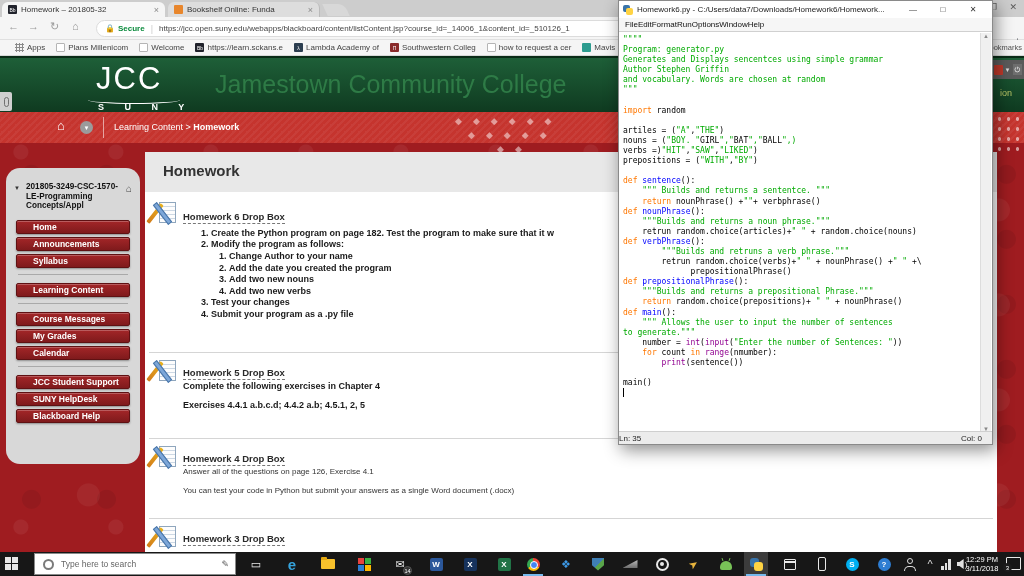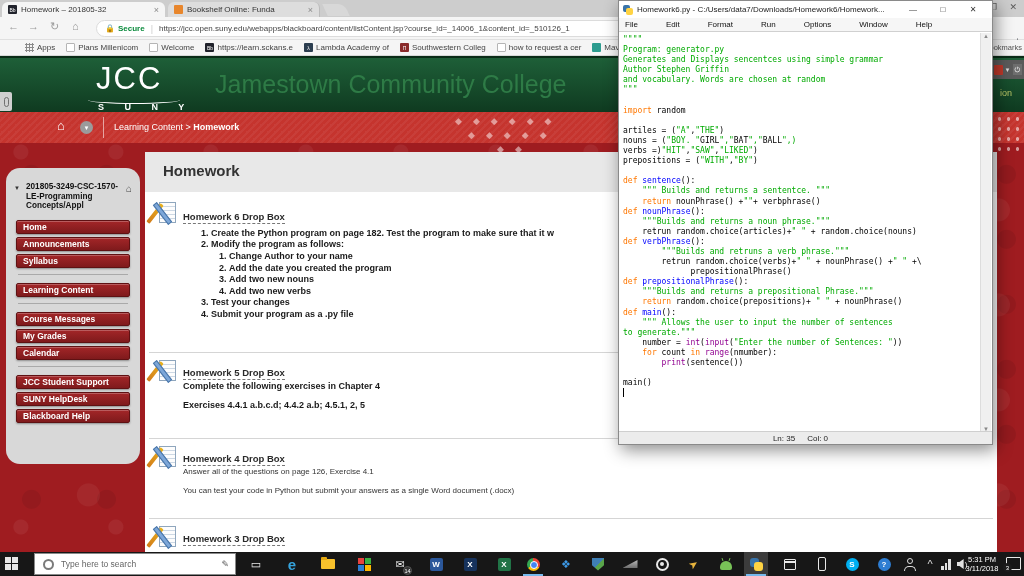--- a/index.html
+++ b/index.html
@@ -19,21 +19,21 @@
   .tab-x{color:#8a8a8a;font-size:9px;flex:none}
   .newtab{position:absolute;left:325px;top:4px;width:22px;height:12px;background:#d8d8d8;border-radius:0 6px 0 0;transform:skewX(25deg)}
   .winctl{position:absolute;top:2px;right:2px;font-size:9px;color:#5a5a5a;letter-spacing:5px}
   .toolbar{position:absolute;left:0;top:17px;width:1024px;height:23px;background:#f5f5f5;border-bottom:1px solid #e0e0e0}
   .navic{position:absolute;top:3px;font-size:11px;color:#9a9a9a}
   .urlbar{position:absolute;left:96px;top:3px;width:894px;height:17px;background:#fff;border:1px solid #dcdcdc;border-radius:9px;display:flex;align-items:center;padding:0 8px;overflow:hidden;white-space:nowrap}
   .lock{color:#0a8a3c;font-size:8px;margin-right:3px}
   .secure{color:#0a8a3c;font-size:8px;font-weight:bold;margin-right:6px}
   .urlsep{color:#ccc;margin-right:6px;font-size:9px}
   .url{color:#444;font-size:8px}
-  .bmbar{position:absolute;left:0;top:40px;width:1024px;height:16px;background:#f5f5f5;border-bottom:1px solid #d8d8d8;display:flex;align-items:center;gap:11px;padding-left:25px;font-size:8px;color:#444;overflow:hidden}
+  .bmbar{position:absolute;left:0;top:40px;width:1024px;height:16px;background:#f5f5f5;border-bottom:1px solid #d8d8d8;display:flex;align-items:center;gap:11px;padding-left:15px;font-size:8px;color:#444;overflow:hidden}
   .bm{display:inline-flex;align-items:center;gap:3px;white-space:nowrap}
   .bm-ic{width:9px;height:9px;border-radius:1px;display:inline-flex;align-items:center;justify-content:center;font-size:5px;color:#fff;flex:none}
   .bm-grid{background:radial-gradient(circle,#8a8a8a 1px,transparent 1.4px);background-size:3px 3px;background-position:0 0}
   .bm-page{background:#fff;border:1px solid #b5b5b5}
   .otherbm{position:absolute;right:2px;top:3px;font-size:7.5px;color:#555;background:#f5f5f5;padding-left:2px}
   .tb-right-ic{position:absolute;top:20px;display:flex;gap:6px;align-items:center;right:2px}
   .blue-dot{width:9px;height:9px;border-radius:50%;background:#4a7fd4}
   .spk-mini{font-size:8px;color:#666}
   .dots3{color:#5f6368;font-size:9px;letter-spacing:0}
 
@@ -63,21 +63,21 @@
   .crumbs b{font-weight:bold}
   .diamonds{position:absolute;color:rgba(255,255,255,.5);font-size:9px;letter-spacing:11px;white-space:nowrap}
   .dotgrid{position:absolute;left:995px;top:58px;width:29px;height:38px;background:radial-gradient(circle,rgba(255,255,255,.55) 1.6px,transparent 2px);background-size:9px 10px}
 
   
   .sidebar{position:absolute;left:6px;top:112px;width:134px;height:296px;background:#d8d8d8;border-radius:14px;padding:14px 10px 10px 10px}
   .sb-head{position:relative;margin-bottom:9px}
   .sb-tri{position:absolute;left:-2px;top:3px;font-size:6px;color:#333}
   .sb-title{margin-left:10px;width:96px;font-size:8.2px;font-weight:bold;color:#111;line-height:9.6px}
   .sb-home{position:absolute;right:-2px;top:1px;font-size:10px;color:#444}
-  .sb-btn{display:block;width:114px;height:14px;margin-bottom:3px;background:linear-gradient(#a32628,#7f1a1c);border:1px solid #5f1113;border-radius:2px;color:#fff;font-size:8.5px;font-weight:bold;line-height:12px;padding-left:6px;box-shadow:inset 0 1px rgba(255,255,255,.25),0 1px 2px rgba(0,0,0,.35);white-space:nowrap;overflow:hidden}
+  .sb-btn{display:block;width:114px;height:14px;margin-bottom:3px;background:linear-gradient(#a32628,#7f1a1c);border:1px solid #5f1113;border-radius:2px;color:#fff;font-size:8.5px;font-weight:bold;line-height:12px;padding-left:16px;box-shadow:inset 0 1px rgba(255,255,255,.25),0 1px 2px rgba(0,0,0,.35);white-space:nowrap;overflow:hidden}
   .sb-div{height:1px;background:#a9a9a9;margin:6px 2px 8px 2px}
 
   
   .act-btn{position:absolute;top:99px;width:16px;height:15px;background:#8e1f22;border:1px solid #6c1416;border-radius:2px;color:#fff;font-size:8px;display:flex;align-items:center;justify-content:center}
 
   
   .panel{position:absolute;left:145px;top:96px;width:852px;height:424px;background:#fff;overflow:hidden}
   .panel-head{position:absolute;left:0;top:0;width:852px;height:40px;background:#e8e8e8}
   .page-title{position:absolute;left:18px;top:10px;font-size:15px;font-weight:bold;color:#333}
   .hw-title{font-size:9.5px;font-weight:bold;color:#2a2a2a;border-bottom:1px dashed #777;display:inline-block;padding-bottom:1px}
@@ -95,29 +95,29 @@
 
   
   .idle{position:absolute;left:618px;top:0;width:375px;height:445px;background:#fff;border:1px solid #8a8a8a;box-shadow:3px 5px 16px rgba(0,0,0,.45);z-index:30}
   .idle-tb{position:absolute;left:0;top:0;width:100%;height:17px;background:#fff;display:flex;align-items:center;padding:0 4px;gap:4px}
   .idle-ic{position:relative;width:10px;height:10px;flex:none}
   .idle-ic .pb{position:absolute;left:0;top:0;width:7px;height:7px;background:#3873a9;border-radius:2px}
   .idle-ic .py2{position:absolute;left:3px;top:3px;width:7px;height:7px;background:#ffd343;border-radius:2px}
   .idle-title{font-size:8px;color:#222;white-space:nowrap;overflow:hidden;flex:1}
   .idle-btns{display:flex;gap:0;flex:none}
   .idle-btn{width:30px;text-align:center;font-size:8px;color:#333}
-  .idle-menu{position:absolute;left:0;top:17px;width:100%;height:14px;background:#f6f6f6;border-bottom:1px solid #d0d0d0;display:flex;gap:28px;align-items:center;padding-left:6px}
+  .idle-menu{position:absolute;left:0;top:17px;width:100%;height:14px;background:#f6f6f6;border-bottom:1px solid #d0d0d0;display:flex;gap:0;align-items:center;padding-left:6px}
   .idle-menu span{font-size:8px;color:#111}
   .idle-ed{position:absolute;left:0;top:32px;width:362px;height:399px;background:#fff;padding:2px 0 0 4px;overflow:hidden}
   .code-line{font-family:"DejaVu Sans Mono","Liberation Mono",monospace;font-size:8px;line-height:10.1px;height:10.1px;white-space:pre}
   .cN{color:#000}.cK{color:#ff7700}.cS{color:#00aa00}.cD{color:#0000ff}.cB{color:#900090}
   .cursor{display:inline-block;width:1px;height:9px;background:#000;vertical-align:-1px}
   .idle-scroll{position:absolute;right:1px;top:32px;width:11px;height:399px;background:#f0f0f0;border-left:1px solid #ddd;font-size:6px;color:#888;text-align:center}
   .idle-scroll .dn{position:absolute;bottom:0;left:2px}
-  .idle-status{position:absolute;left:0;bottom:0;width:100%;height:13px;background:#ececec;border-top:1px solid #cfcfcf;display:flex;justify-content:center;gap:12px;align-items:center;padding-right:10px;font-size:8px;color:#222}
+  .idle-status{position:absolute;left:0;bottom:0;width:100%;height:13px;background:#ececec;border-top:1px solid #cfcfcf;display:flex;justify-content:space-between;gap:12px;align-items:center;padding-right:10px;font-size:8px;color:#222}
 
   
   .taskbar{position:absolute;left:0;top:552px;width:1024px;height:24px;background:#171717;z-index:60}
   .start{position:absolute;left:5px;top:5px;width:14px;height:14px;display:grid;grid-template-columns:6px 6px;grid-template-rows:6px 6px;gap:1px}
   .start i{background:#e8e8e8}
   .searchbox{position:absolute;left:34px;top:1px;width:202px;height:22px;background:#fff;border:1px solid #8a8a8a;display:flex;align-items:center}
   .cortana-ring{width:11px;height:11px;border:2px solid #7a7a7a;border-radius:50%;margin:0 7px 0 8px;flex:none}
   .search-text{font-size:8.5px;color:#666;flex:1;white-space:nowrap;overflow:hidden}
   .pen{font-size:9px;color:#555;margin-right:6px}
   .tb-slot{position:absolute;top:0;width:24px;height:24px;display:flex;align-items:center;justify-content:center}
@@ -513,20 +513,20 @@
             <i></i>
             <i></i>
           </span>
         </div>
         <div class="tb-slot" style="left: 950px;">
           <span class="tspk"></span>
           <span class="tspkw">)</span>
         </div>
       </div>
     <div class="clock">
-      <div>5:31 PM</div>
+      <div>12:29 PM</div>
       <div>3/11/2018</div>
     </div>
     <div class="action">
         <span class="n3">3</span>
       </div>
   </div>
 </div>
 
 </body></html>

